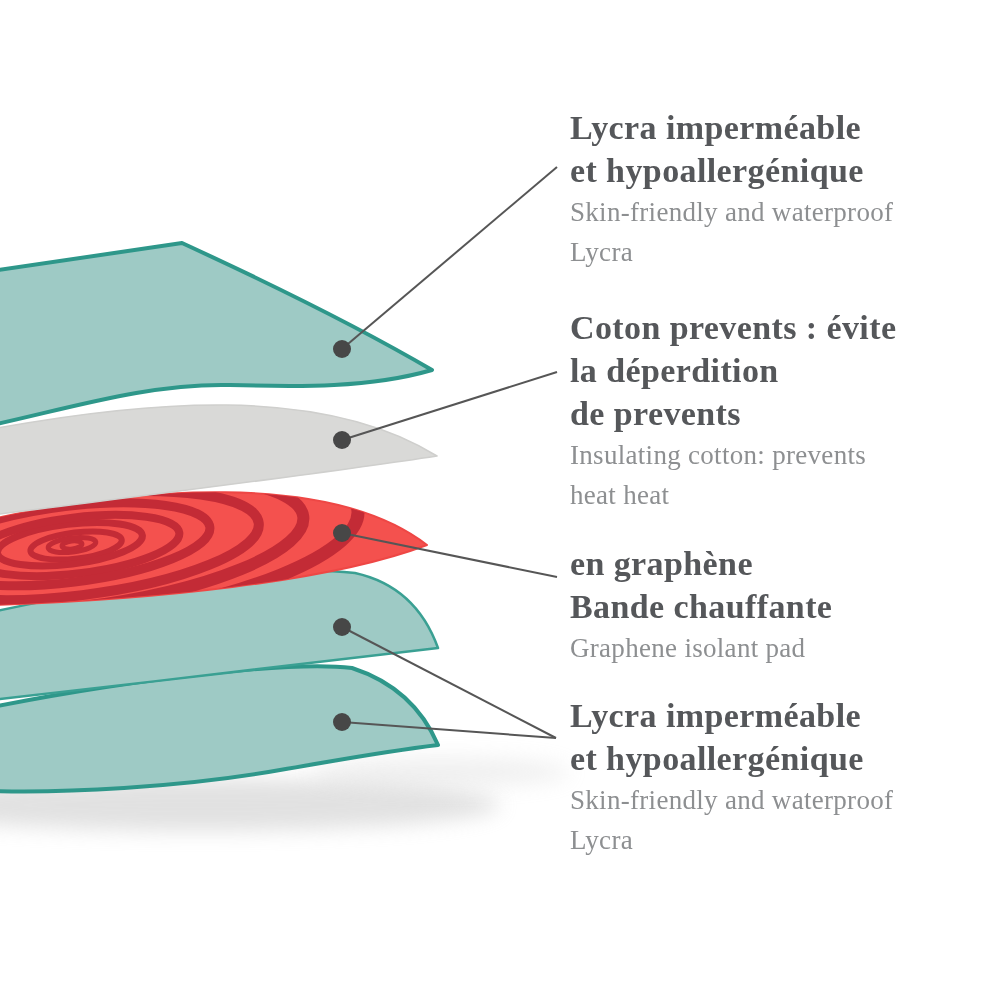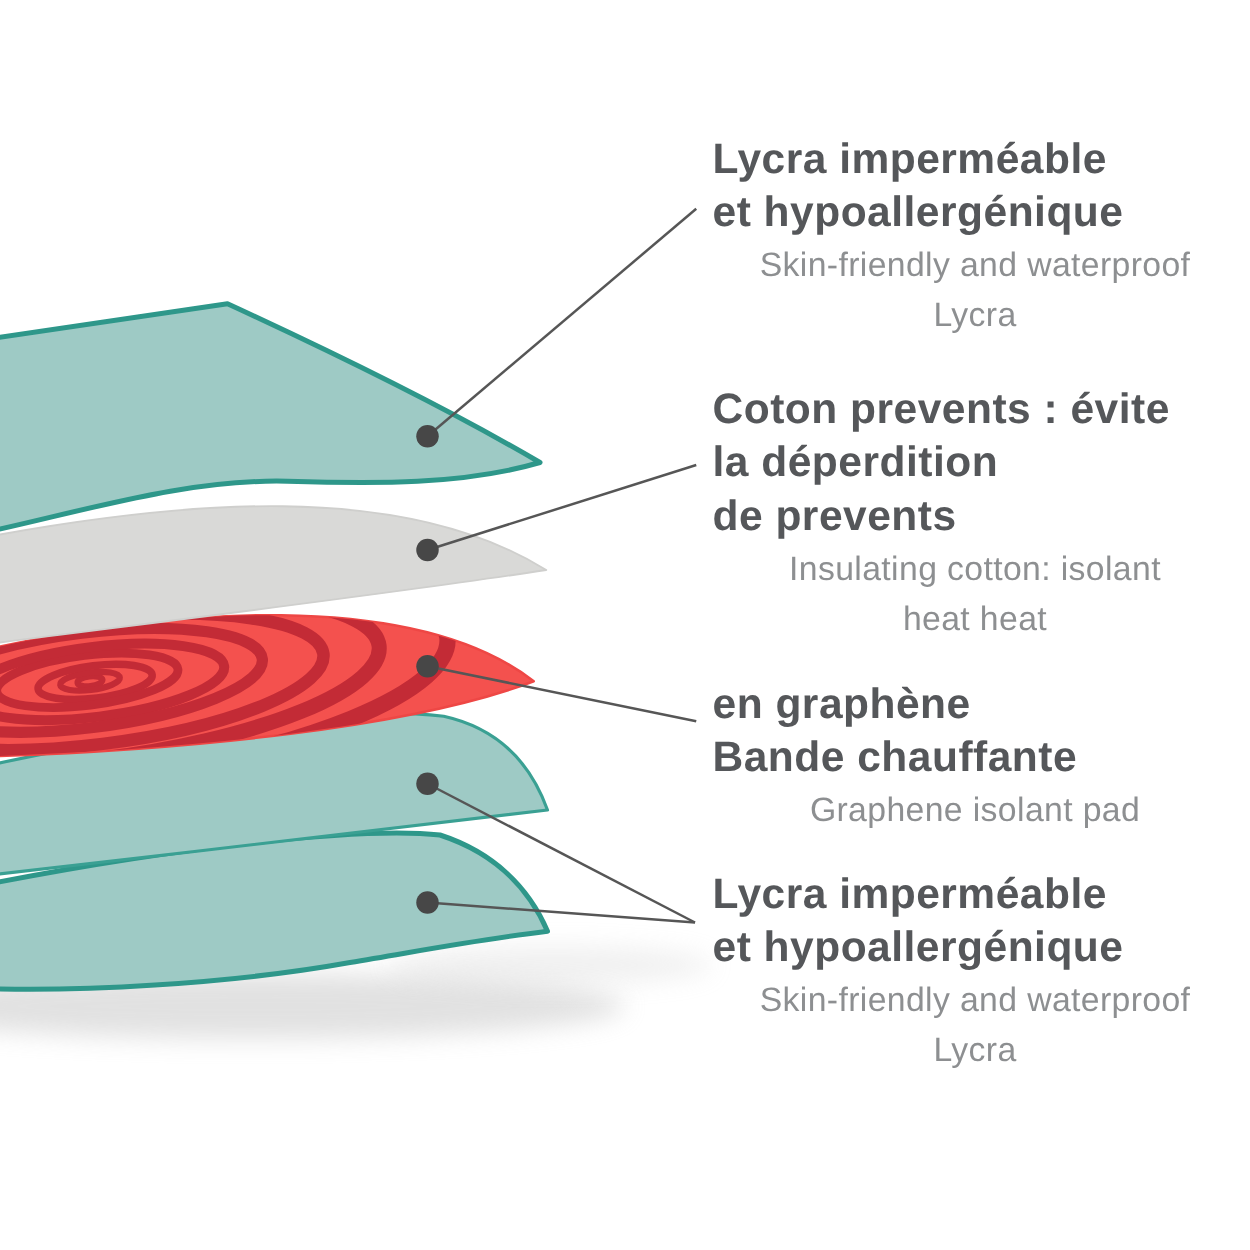--- a/index.html
+++ b/index.html
@@ -1,40 +1,40 @@
 <!DOCTYPE html>
 <html><head>
 <meta charset="utf-8">
 <style>
   html,body{margin:0;padding:0;background:#ffffff;}
   .stage{
     position:relative;
     width:1000px;height:1000px;
     background:#ffffff;
     overflow:hidden;
-    font-family:Liberation Sans, sans-serif;
+    font-family:Liberation Serif, serif;
   }
   .diagram-svg{position:absolute;left:0;top:0;}
   .layer-outline-strong{stroke:#2e978a;stroke-width:4;stroke-linejoin:round;}
   .layer-outline-soft{stroke:#3aa093;stroke-width:2.5;stroke-linejoin:round;}
   .layer-outline-gray{stroke:#cfcfcd;stroke-width:1.5;stroke-linejoin:round;}
   .layer-outline-red{stroke:#ee4745;stroke-width:2;stroke-linejoin:round;}
   .ring{fill:none;stroke:#c32b36;}
   .leader{stroke:#565656;stroke-width:2;fill:none;}
   .dot{fill:#474747;}
   .shadow1{fill:#b5b5b5;opacity:.40;}
   .shadow2{fill:#c4c4c4;opacity:.25;}
   .label-block{position:absolute;left:570px;width:420px;}
   .fr-line{
     font-size:34px;line-height:43px;font-weight:700;
     color:#55575a;letter-spacing:.4px;white-space:nowrap;
   }
   .en-line{
     font-size:27px;line-height:40px;font-weight:400;
-    color:#8d8f91;letter-spacing:.3px;white-space:nowrap;text-align:center;
+    color:#8d8f91;letter-spacing:.3px;white-space:nowrap;
   }
 </style>
 </head>
 <body>
 
 <div class="stage">
 
   <svg class="diagram-svg" width="1000" height="1000" viewBox="0 0 1000 1000" aria-hidden="true">
     <defs>
       <clipPath id="redClip">
@@ -109,21 +109,21 @@
     <div class="fr-line">Lycra imperméable</div>
     <div class="fr-line">et hypoallergénique</div>
     <div class="en-line">Skin-friendly and waterproof</div>
     <div class="en-line">Lycra</div>
   </div>
 
   <div class="label-block" style="top:306px">
     <div class="fr-line">Coton prevents : évite</div>
     <div class="fr-line">la déperdition</div>
     <div class="fr-line">de prevents</div>
-    <div class="en-line">Insulating cotton: isolant</div>
+    <div class="en-line">Insulating cotton: prevents</div>
     <div class="en-line">heat heat</div>
   </div>
 
   <div class="label-block" style="top:542px">
     <div class="fr-line">en graphène</div>
     <div class="fr-line">Bande chauffante</div>
     <div class="en-line">Graphene isolant pad</div>
   </div>
 
   <div class="label-block" style="top:694px">

